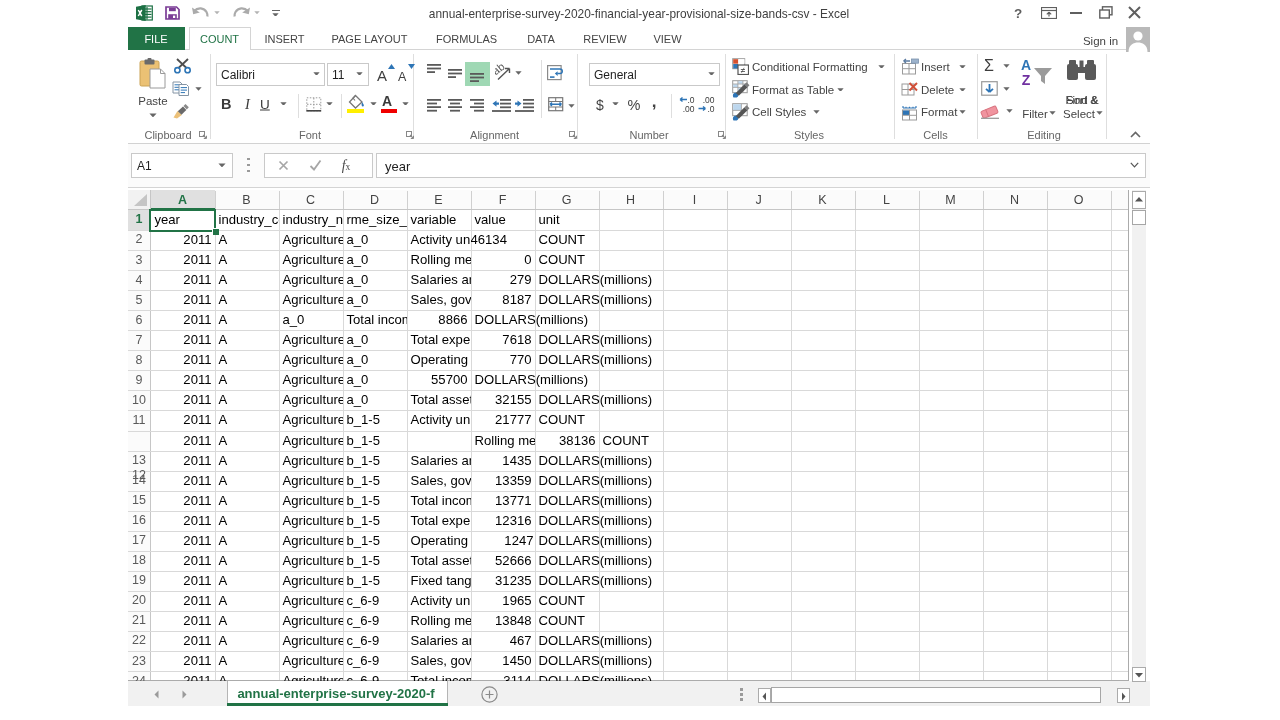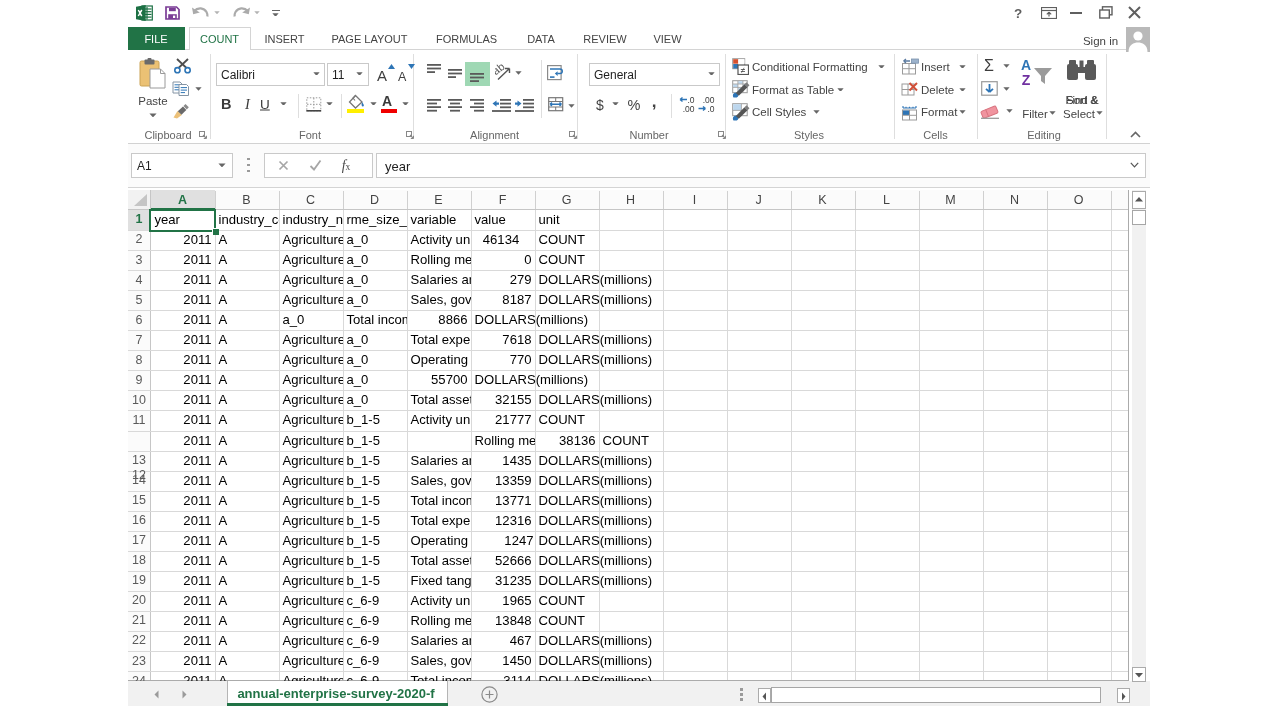--- a/index.html
+++ b/index.html
@@ -35,20 +35,21 @@
       <path d="M16 5.2 C12 0.8 6 1.8 3.5 6 C2.7 7.4 2.4 8.8 2.6 10.5" fill="none" stroke="#ababab" stroke-width="2.2"></path>
       <path d="M18 1.5 L16.8 8.2 L10.2 6.5 Z" fill="#ababab"></path>
     </svg>
 <svg style="position:absolute;left:126.0px;top:10.5px" width="6" height="3.3000000000000003" viewBox="0 0 10 5.5">
       <path d="M0.5 0.5 L9.5 0.5 L5 5.5 Z" fill="#b3b3b3"></path>
     </svg>
 <div style="position:absolute;left:143.5px;top:9.5px;width:8px;height:1.6px;background:#666"></div>
 <svg style="position:absolute;left:144.0px;top:12.5px" width="7" height="3.8500000000000005" viewBox="0 0 10 5.5">
       <path d="M0.5 0.5 L9.5 0.5 L5 5.5 Z" fill="#666"></path>
     </svg>
+<div style="position:absolute;top:14px;left:511px;transform:translate(-50%,-50%);font-size:11.9px;color:#3f3f3f;white-space:nowrap;">annual-enterprise-survey-2020-financial-year-provisional-size-bands-csv - Excel</div>
 <div style="position:absolute;top:13px;left:890px;transform:translate(-50%,-50%);font-weight:bold;font-size:13.5px;color:#5f5f5f;white-space:nowrap;">?</div>
 <svg style="position:absolute;left:913px;top:7px" width="16" height="12" viewBox="0 0 16 12">
       <rect x="0.5" y="0.5" width="15" height="11" fill="none" stroke="#5f5f5f" stroke-width="1.2"></rect>
       <line x1="0.5" y1="3.5" x2="15.5" y2="3.5" stroke="#5f5f5f" stroke-width="1.2"></line>
       <path d="M8 9.5 L8 5.2 M8 5.2 L5.8 7.4 M8 5.2 L10.2 7.4" stroke="#5f5f5f" stroke-width="1.2" fill="none"></path>
     </svg>
 <div style="position:absolute;left:942px;top:12px;width:12px;height:2.4px;background:#5f5f5f"></div>
 <svg style="position:absolute;left:971px;top:6px" width="14" height="13" viewBox="0 0 14 13">
       <rect x="3.5" y="0.8" width="9.5" height="8" fill="none" stroke="#5f5f5f" stroke-width="1.4"></rect>
       <rect x="0.8" y="4" width="9.5" height="8" fill="#fff" stroke="#5f5f5f" stroke-width="1.4"></rect>
@@ -550,21 +551,21 @@
 <div style="position:absolute;left:150.5px;top:209.9px;width:64.0px;height:20.05px;overflow:hidden;font-size:13.1px;color:#000;line-height:20.05px;white-space:nowrap;text-align:left;padding-left:4px;">industry_name_ANZSIC</div>
 <div style="position:absolute;left:214.5px;top:209.9px;width:64.0px;height:20.05px;overflow:hidden;font-size:13.1px;color:#000;line-height:20.05px;white-space:nowrap;text-align:left;padding-left:4px;">rme_size_grp</div>
 <div style="position:absolute;left:278.5px;top:209.9px;width:64.0px;height:20.05px;overflow:hidden;font-size:13.1px;color:#000;line-height:20.05px;white-space:nowrap;text-align:left;padding-left:4px;">variable</div>
 <div style="position:absolute;left:342.5px;top:209.9px;width:64.0px;height:20.05px;overflow:hidden;font-size:13.1px;color:#000;line-height:20.05px;white-space:nowrap;text-align:left;padding-left:4px;">value</div>
 <div style="position:absolute;left:406.5px;top:209.9px;width:64.0px;height:20.05px;overflow:hidden;font-size:13.1px;color:#000;line-height:20.05px;white-space:nowrap;text-align:left;padding-left:4px;">unit</div>
 <div style="position:absolute;left:22.5px;top:230.0px;width:64.0px;height:20.05px;overflow:hidden;font-size:13.1px;color:#000;line-height:20.05px;white-space:nowrap;text-align:right;padding-right:3px;">2011</div>
 <div style="position:absolute;left:86.5px;top:230.0px;width:64.0px;height:20.05px;overflow:hidden;font-size:13.1px;color:#000;line-height:20.05px;white-space:nowrap;text-align:left;padding-left:4px;">A</div>
 <div style="position:absolute;left:150.5px;top:230.0px;width:64.0px;height:20.05px;overflow:hidden;font-size:13.1px;color:#000;line-height:20.05px;white-space:nowrap;text-align:left;padding-left:4px;">Agriculture, Forestry and Fishing</div>
 <div style="position:absolute;left:214.5px;top:230.0px;width:64.0px;height:20.05px;overflow:hidden;font-size:13.1px;color:#000;line-height:20.05px;white-space:nowrap;text-align:left;padding-left:4px;">a_0</div>
 <div style="position:absolute;left:278.5px;top:230.0px;width:64.0px;height:20.05px;overflow:hidden;font-size:13.1px;color:#000;line-height:20.05px;white-space:nowrap;text-align:left;padding-left:4px;">Activity unit</div>
-<div style="position:absolute;left:342.5px;top:230.0px;width:64.0px;height:20.05px;overflow:hidden;font-size:13.1px;color:#000;line-height:20.05px;white-space:nowrap;text-align:center;padding-right:3px;">46134</div>
+<div style="position:absolute;left:342.5px;top:230.0px;width:64.0px;height:20.05px;overflow:hidden;font-size:13.1px;color:#000;line-height:20.05px;white-space:nowrap;text-align:left;padding-right:3px;">46134</div>
 <div style="position:absolute;left:406.5px;top:230.0px;width:128.0px;height:20.05px;overflow:hidden;font-size:13.1px;color:#000;line-height:20.05px;white-space:nowrap;text-align:left;padding-left:4px;">COUNT</div>
 <div style="position:absolute;left:22.5px;top:250.0px;width:64.0px;height:20.05px;overflow:hidden;font-size:13.1px;color:#000;line-height:20.05px;white-space:nowrap;text-align:right;padding-right:3px;">2011</div>
 <div style="position:absolute;left:86.5px;top:250.0px;width:64.0px;height:20.05px;overflow:hidden;font-size:13.1px;color:#000;line-height:20.05px;white-space:nowrap;text-align:left;padding-left:4px;">A</div>
 <div style="position:absolute;left:150.5px;top:250.0px;width:64.0px;height:20.05px;overflow:hidden;font-size:13.1px;color:#000;line-height:20.05px;white-space:nowrap;text-align:left;padding-left:4px;">Agriculture, Forestry and Fishing</div>
 <div style="position:absolute;left:214.5px;top:250.0px;width:64.0px;height:20.05px;overflow:hidden;font-size:13.1px;color:#000;line-height:20.05px;white-space:nowrap;text-align:left;padding-left:4px;">a_0</div>
 <div style="position:absolute;left:278.5px;top:250.0px;width:64.0px;height:20.05px;overflow:hidden;font-size:13.1px;color:#000;line-height:20.05px;white-space:nowrap;text-align:left;padding-left:4px;">Rolling mean employees</div>
 <div style="position:absolute;left:342.5px;top:250.0px;width:64.0px;height:20.05px;overflow:hidden;font-size:13.1px;color:#000;line-height:20.05px;white-space:nowrap;text-align:right;padding-right:3px;">0</div>
 <div style="position:absolute;left:406.5px;top:250.0px;width:128.0px;height:20.05px;overflow:hidden;font-size:13.1px;color:#000;line-height:20.05px;white-space:nowrap;text-align:left;padding-left:4px;">COUNT</div>
 <div style="position:absolute;left:22.5px;top:270.1px;width:64.0px;height:20.05px;overflow:hidden;font-size:13.1px;color:#000;line-height:20.05px;white-space:nowrap;text-align:right;padding-right:3px;">2011</div>
 <div style="position:absolute;left:86.5px;top:270.1px;width:64.0px;height:20.05px;overflow:hidden;font-size:13.1px;color:#000;line-height:20.05px;white-space:nowrap;text-align:left;padding-left:4px;">A</div>

